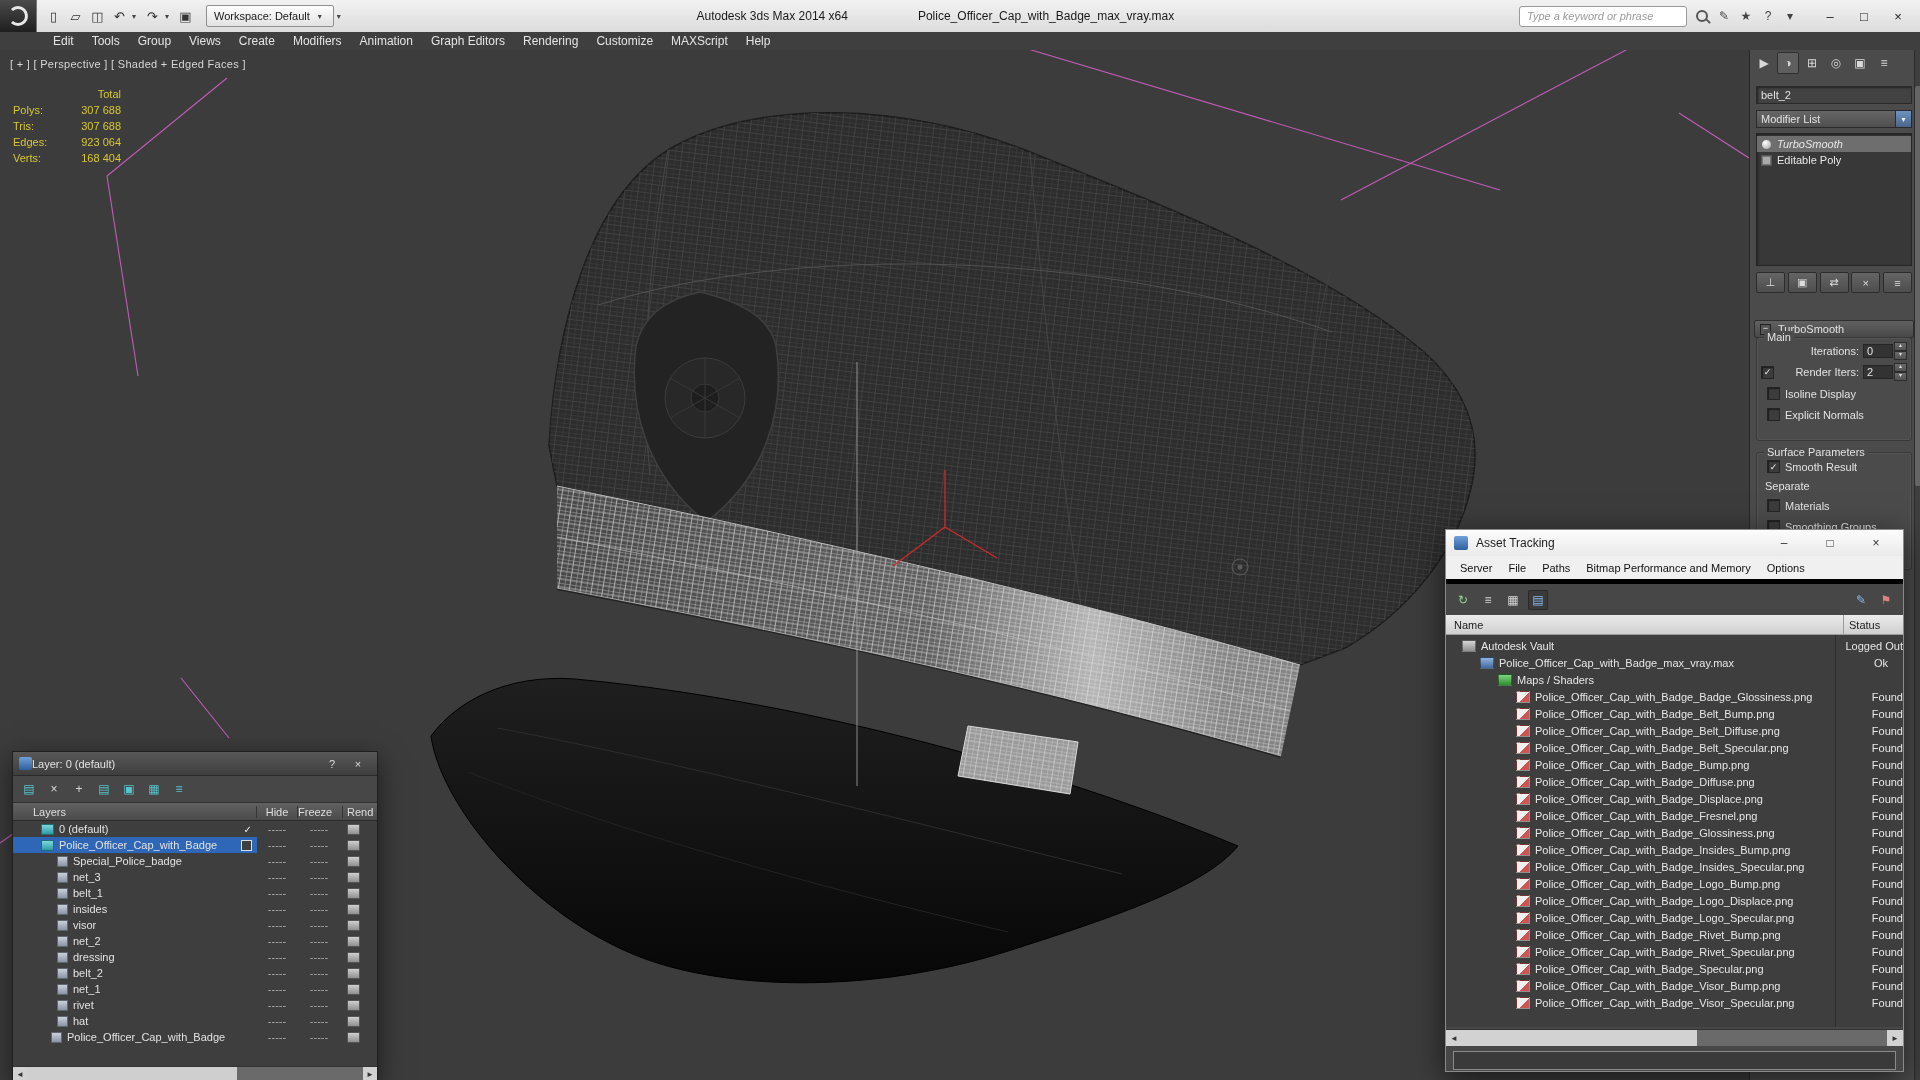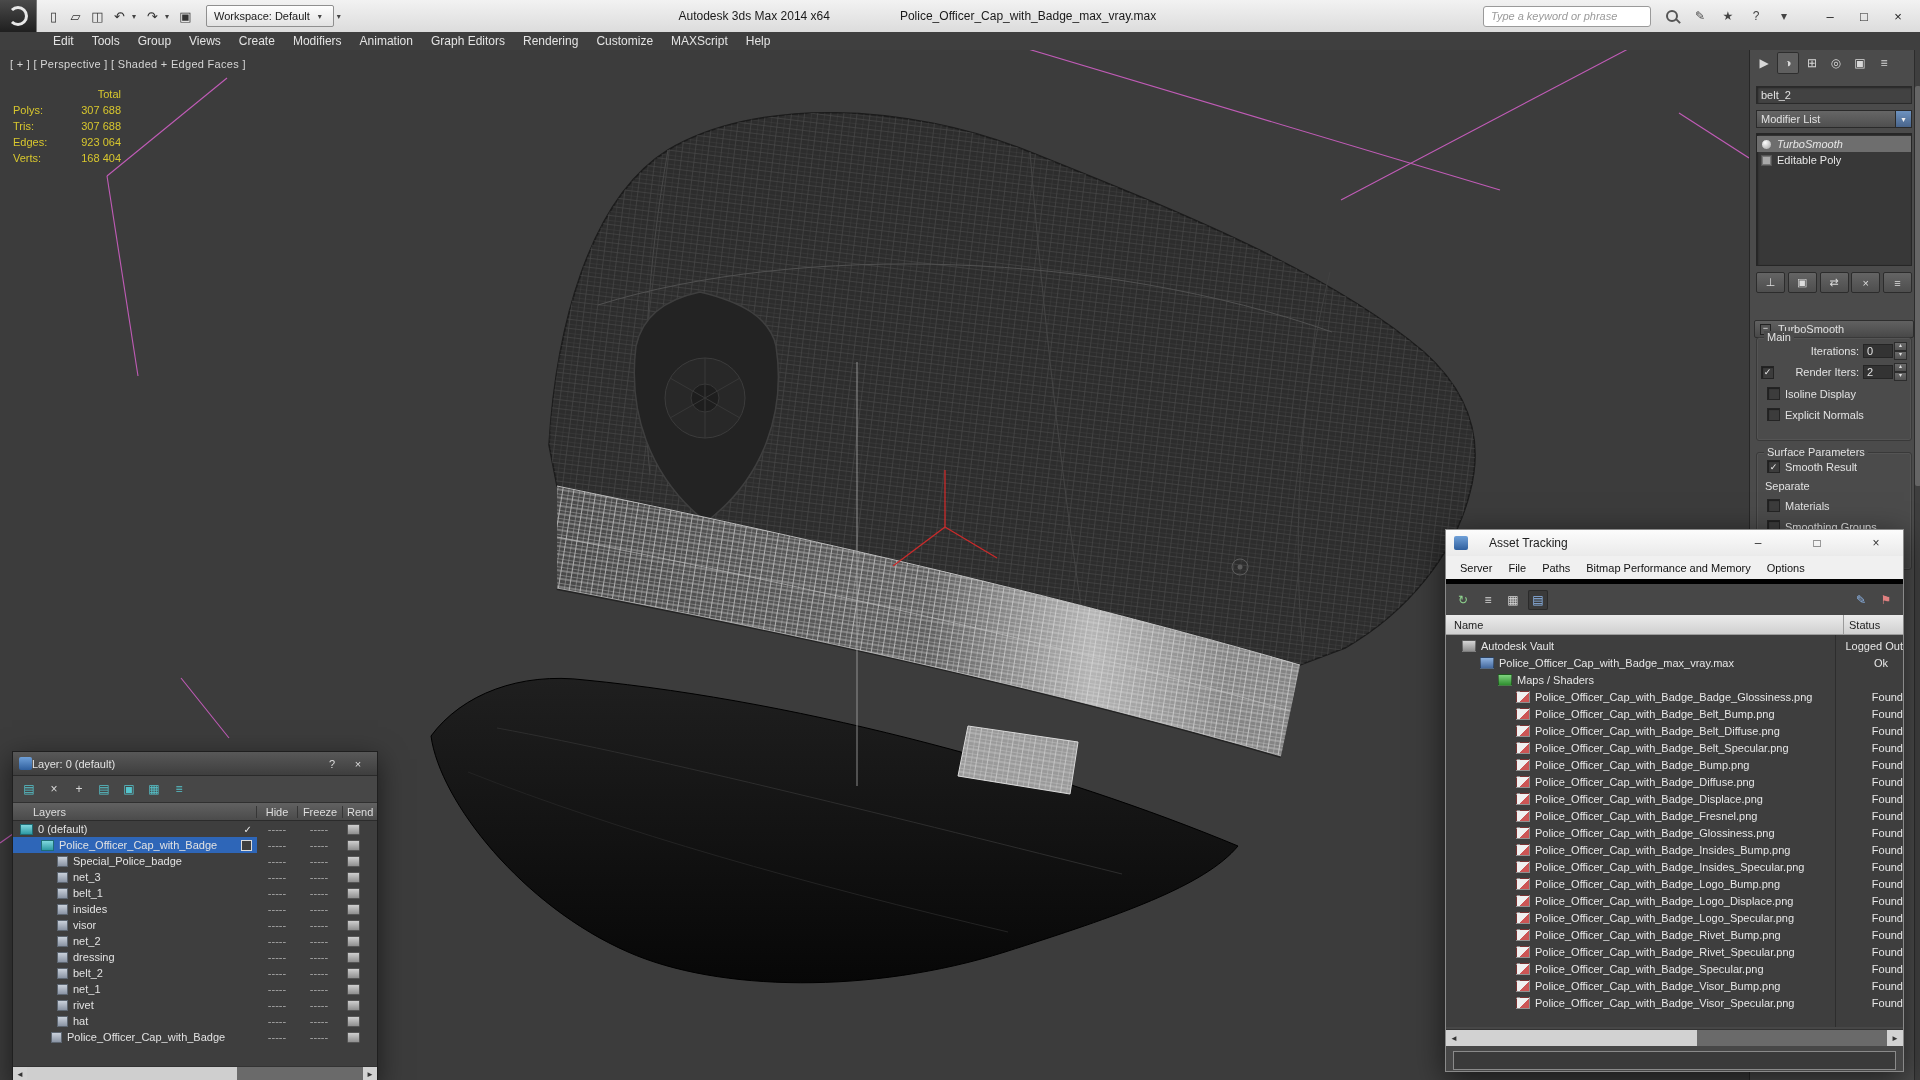--- a/index.html
+++ b/index.html
@@ -15,21 +15,21 @@
     display:flex;align-items:center;justify-content:center;border-right:1px solid #777;flex:0 0 auto}
   .appswirl{width:14px;height:14px;border:3px solid #e8e8e8;border-left-color:transparent;border-radius:50%}
   .qat{display:flex;align-items:center;gap:3px;padding:0 7px}
   .qbtn{min-width:19px;height:22px;display:flex;align-items:center;justify-content:center;
     font-size:13px;color:#333;border-radius:2px}
   .qdd{font-size:8px;color:#444;min-width:8px}
   .workspace{height:20px;margin-left:8px;background:linear-gradient(#fefefe,#e2e2e2);
     border:1px solid #8f8f8f;border-radius:2px;display:flex;align-items:center;gap:8px;
     padding:0 7px;font-size:11px;white-space:nowrap}
   .titles{flex:1;display:flex;justify-content:center;gap:70px;white-space:nowrap;font-size:12px}
-  .search-area{display:flex;align-items:center;gap:14px;padding-right:5px}
+  .search-area{display:flex;align-items:center;gap:8px;padding-right:5px}
   .searchbox{width:152px;height:19px;background:#fff;border:1px solid #9a9a9a;border-radius:3px;
     display:flex;align-items:center;padding:0 7px;overflow:hidden}
   .ph{font-style:italic;color:#9a9a9a;font-size:11px;white-space:nowrap}
   .tico{font-size:12px;color:#444;display:flex;align-items:center;justify-content:center;min-width:14px}
   .mag{width:8px;height:8px;border:2px solid #555;border-radius:50%;position:relative}
   .mag::after{content:"";position:absolute;width:6px;height:2px;background:#555;
     transform:rotate(45deg);right:-5px;bottom:-2px}
   .winbtns{display:flex;margin-left:8px}
   .wbtn{width:34px;height:26px;display:flex;align-items:center;justify-content:center;
     font-size:13px;color:#222}
@@ -97,21 +97,21 @@
   .cbrow{display:flex;align-items:center;height:15px;margin:6px 4px 0 10px;white-space:nowrap}
   .seplab{margin:6px 0 4px 8px}
   .pscroll{position:absolute;right:0;top:0;width:6px;height:100%;background:#3f3f3f;border-left:1px solid #2c2c2c}
   .pthumb{position:absolute;top:36px;left:0;right:0;height:400px;background:#656565;border-radius:2px}
 
   
   .atwin{position:absolute;left:1445px;top:529px;width:457px;height:541px;background:#474747;
     border:1px solid #8a8a8a;box-shadow:0 8px 30px rgba(0,0,0,.6);font-size:11px;color:#e6e6e6;
     display:flex;flex-direction:column}
   .at-title{height:26px;background:linear-gradient(#fcfcfc,#eaeaea);display:flex;align-items:center;
-    gap:21px;padding:0 8px;color:#222;font-size:12px;flex:0 0 auto}
+    gap:8px;padding:0 8px;color:#222;font-size:12px;flex:0 0 auto}
   .aticon{width:14px;height:14px;background:linear-gradient(#6fa0d8,#2f5f9e);border-radius:2px;flex:0 0 auto}
   .at-title .t{flex:1}
   .atwbtn{width:38px;height:20px;display:flex;align-items:center;justify-content:center;color:#333;font-size:12px}
   .at-menu{height:23px;background:#f0f0f0;border-bottom:5px solid #000000;display:flex;
     align-items:center;color:#111;flex:0 0 auto;padding-left:6px}
   .amitem{padding:0 8px;white-space:nowrap}
   .at-toolbar{height:31px;background:#474747;display:flex;align-items:center;gap:5px;padding:0 7px;flex:0 0 auto}
   .atbtn{width:20px;height:20px;display:flex;align-items:center;justify-content:center;border-radius:2px;font-size:12px}
   .atbtn.green{color:#8fd48f}.atbtn.light{color:#d8d8d8}.atbtn.blue{color:#8fb9ef}
   .atbtn.red{color:#e08080}
@@ -150,27 +150,27 @@
   .lw-title .t{flex:1}
   .lwbtn{width:26px;text-align:center;color:#ddd}
   .lw-toolbar{height:26px;display:flex;align-items:center;gap:7px;padding:0 7px;background:#474747;
     border-bottom:1px solid #303030;flex:0 0 auto}
   .ltbtn{width:18px;height:18px;display:flex;align-items:center;justify-content:center;font-size:12px}
   .teal{color:#55c4cc}.lgray{color:#d8d8d8}
   .lw-header{height:17px;display:flex;background:linear-gradient(#616161,#4b4b4b);
     border-bottom:1px solid #2b2b2b;color:#dedede;flex:0 0 auto;align-items:center}
   .lh-name{flex:1;padding-left:20px}
   .lh-hide{width:40px;text-align:center;border-left:1px solid #363636}
-  .lh-freeze{width:44px;text-align:center;border-left:1px solid #363636}
+  .lh-freeze{width:44px;text-align:left;border-left:1px solid #363636}
   .lh-rend{width:30px;padding-left:4px;border-left:1px solid #363636;overflow:hidden;white-space:nowrap}
   .lw-body{flex:1;background:#3e3e3e;overflow:hidden}
   .lrow{height:16px;display:flex;align-items:center}
   .ln{flex:1;display:flex;align-items:center;gap:5px;height:100%;overflow:hidden;white-space:nowrap}
   .ln.sel{background:#2e66b8}
-  .lind0{padding-left:7px}.lind1{padding-left:28px}.lind2{padding-left:44px}.lind3{padding-left:38px}
+  .lind0{padding-left:28px}.lind1{padding-left:28px}.lind2{padding-left:44px}.lind3{padding-left:38px}
   .lic{width:11px;height:9px;flex:0 0 auto}
   .lic.layer{background:linear-gradient(#7fd8de,#2e9aa4);border:1px solid #1f6d75}
   .lic.obj{width:9px;height:9px;background:linear-gradient(#c9d0da,#8a94a4);border:1px solid #5d6671}
   .lmark{margin-left:auto;padding-right:5px;color:#e8e8e8;font-size:10px}
   .lbox{margin-left:auto;margin-right:5px;width:9px;height:9px;border:1px solid #ddd;background:#3e3e3e;flex:0 0 auto}
   .lhide{width:40px;text-align:center;color:#a8a8a8}
   .lfreeze{width:44px;text-align:center;color:#a8a8a8}
   .lrendc{width:30px;display:flex;padding-left:6px}
   .ric{width:11px;height:9px;background:linear-gradient(#cfcfcf,#8f8f8f);border:1px solid #555;border-radius:1px}
   .lw-hscroll{height:14px;display:flex;align-items:center;background:#565656;border-top:1px solid #333;flex:0 0 auto}

